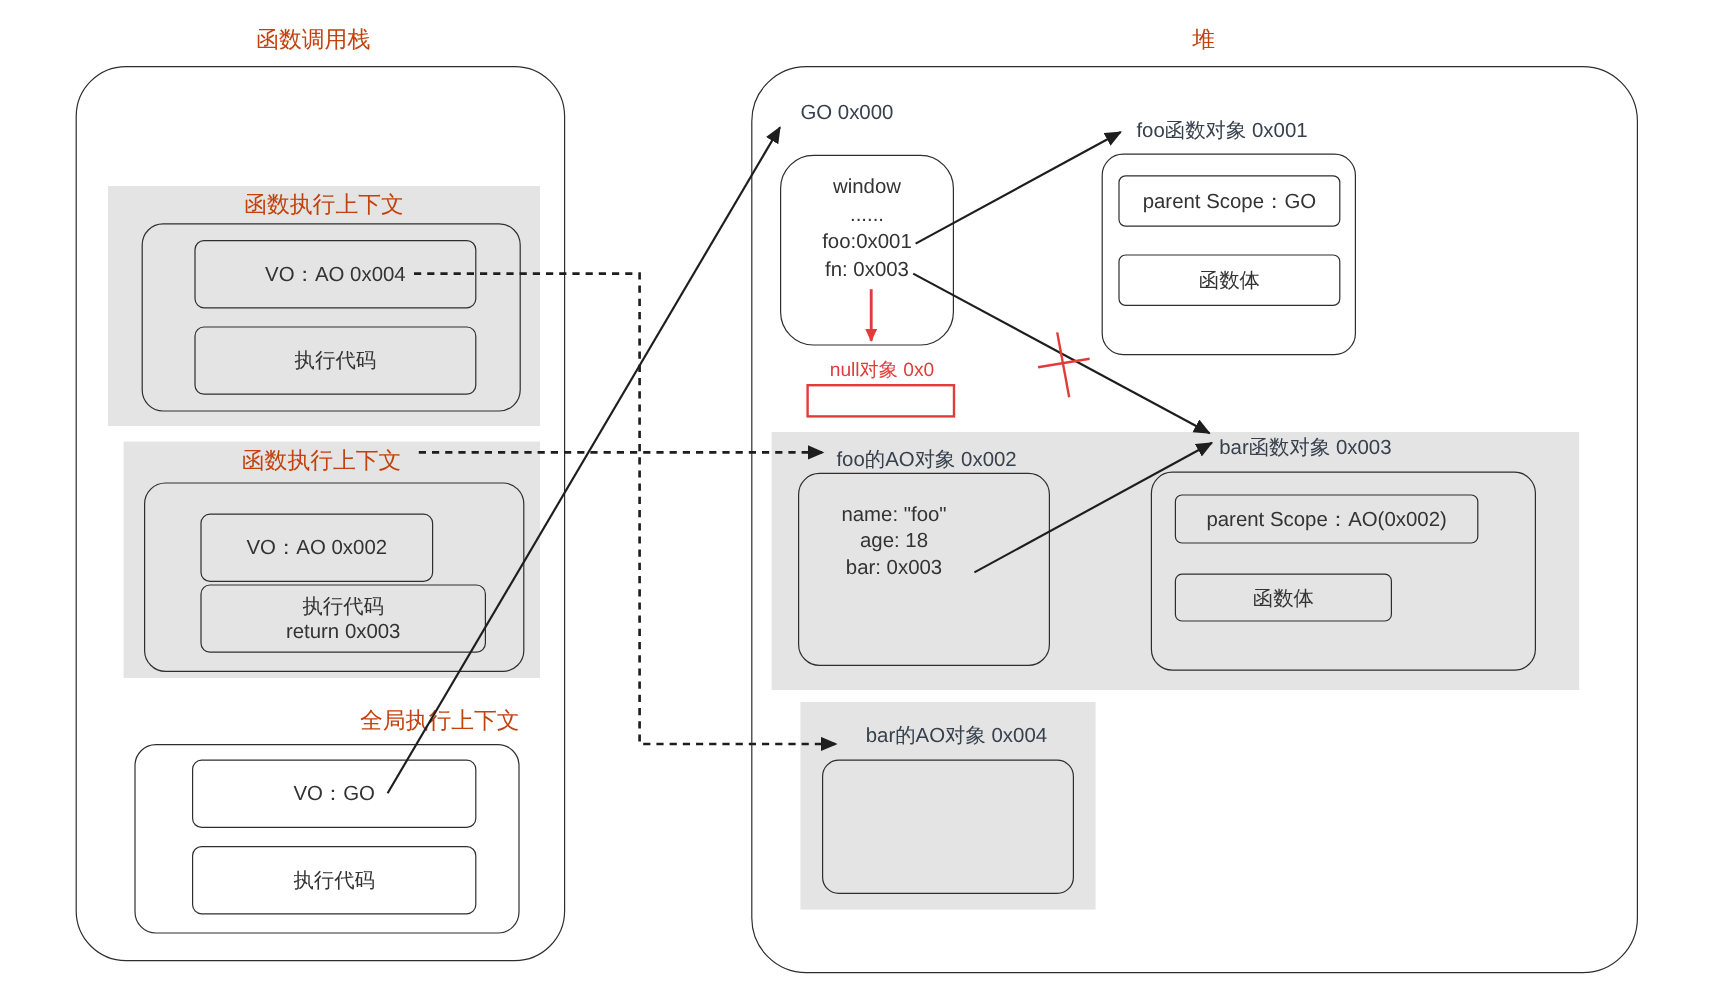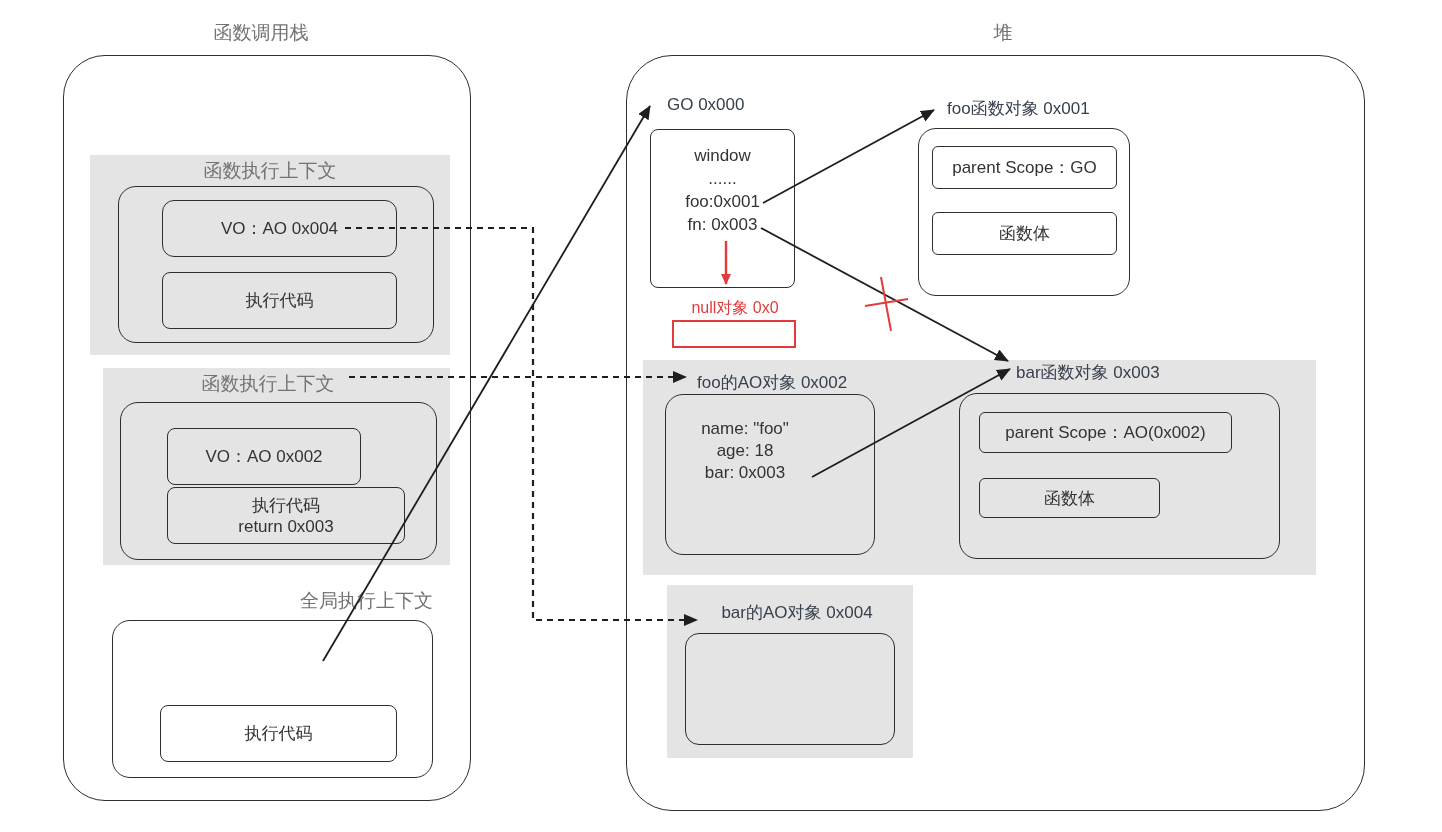--- a/index.html
+++ b/index.html
@@ -1,21 +1,21 @@
 <!DOCTYPE html>
 <html><head>
 <meta charset="utf-8">
 <style>
   html,body{margin:0;padding:0;background:#ffffff;}
   .canvas{
     position:relative;width:1442px;height:832px;background:#ffffff;overflow:hidden;
     font-family:"Liberation Sans","DejaVu Sans",sans-serif;color:#333333;
   }
   .abs{position:absolute;}
-  .title{font-size:19px;text-align:center;color:#737373;}
+  .title{font-size:19px;text-align:center;color:#c2410c;}
   .lbl{font-size:17px;color:#37404d;white-space:nowrap;}
   .grayblk{background:#e4e4e4;}
   .rrect{border:1.6px solid #2e2e2e;border-radius:18px;box-sizing:border-box;}
   .box{
     border:1.4px solid #2e2e2e;border-radius:8px;box-sizing:border-box;
     display:flex;align-items:center;justify-content:center;flex-direction:column;
     font-size:17px;color:#333;text-align:center;line-height:21px;
   }
   .whitebg{background:#ffffff;}
   .redtext{color:#e23b3b;}
@@ -33,50 +33,53 @@
 
 <div class="canvas">
 
   <div class="abs title top" style="left:141px;top:20px;width:240px;">函数调用栈</div>
 
   <div class="abs rrect below" style="left:63px;top:55px;width:408px;height:746px;border-radius:42px;"></div>
 
   <div class="abs grayblk below" style="left:90px;top:155px;width:360px;height:200px;"></div>
   <div class="abs title top" style="left:90px;top:158px;width:360px;">函数执行上下文</div>
   <div class="abs rrect mid" style="left:118px;top:186px;width:316px;height:157px;"></div>
-  <div class="abs box mid" style="left:162px;top:200px;width:235px;height:57px;border-radius:12px;">
+  <div class="abs box mid" style="left:162px;top:200px;width:235px;height:57px;">
     <span>VO：AO 0x004</span>
   </div>
   <div class="abs box mid" style="left:162px;top:272px;width:235px;height:57px;">
     <span>执行代码</span>
   </div>
 
   <div class="abs grayblk below" style="left:103px;top:368px;width:347px;height:197px;"></div>
   <div class="abs title top" style="left:103px;top:371px;width:330px;">函数执行上下文</div>
   <div class="abs rrect mid" style="left:120px;top:402px;width:317px;height:158px;"></div>
   <div class="abs box mid" style="left:167px;top:428px;width:194px;height:57px;justify-content:center;">
     <span>VO：AO 0x002</span>
   </div>
   <div class="abs box mid" style="left:167px;top:487px;width:238px;height:57px;">
     <span>执行代码</span>
     <span>return 0x003</span>
   </div>
 
   <div class="abs title top" style="left:112px;top:588px;width:321px;text-align:right;">全局执行上下文</div>
   <div class="abs rrect mid whitebg" style="left:112px;top:620px;width:321px;height:158px;"></div>
+  <div class="abs box mid whitebg" style="left:160px;top:633px;width:237px;height:57px;">
+    <span>VO：GO</span>
+  </div>
   <div class="abs box mid whitebg" style="left:160px;top:705px;width:237px;height:57px;">
     <span>执行代码</span>
   </div>
 
   <div class="abs title top" style="left:943px;top:20px;width:120px;">堆</div>
 
   <div class="abs rrect below whitebg" style="left:626px;top:55px;width:739px;height:756px;border-radius:46px;background:transparent;"></div>
 
-  <div class="abs lbl top" style="left:667px;top:95px;">GO 0x000</div>
-  <div class="abs rrect mid" style="left:650px;top:129px;width:145px;height:159px;border-radius:8px;">
+  <div class="abs lbl top" style="left:667px;top:84px;">GO 0x000</div>
+  <div class="abs rrect mid" style="left:650px;top:129px;width:145px;height:159px;border-radius:28px;">
     <div class="gotext" style="padding-top:14px;">
       <div>window</div>
       <div>......</div>
       <div>foo:0x001</div>
       <div>fn: 0x003</div>
     </div>
   </div>
 
   <div class="abs redtext top" style="left:660px;top:298px;width:150px;text-align:center;font-size:16px;">null对象 0x0</div>
   <div class="abs redbox mid" style="left:672px;top:320px;width:124px;height:28px;"></div>

